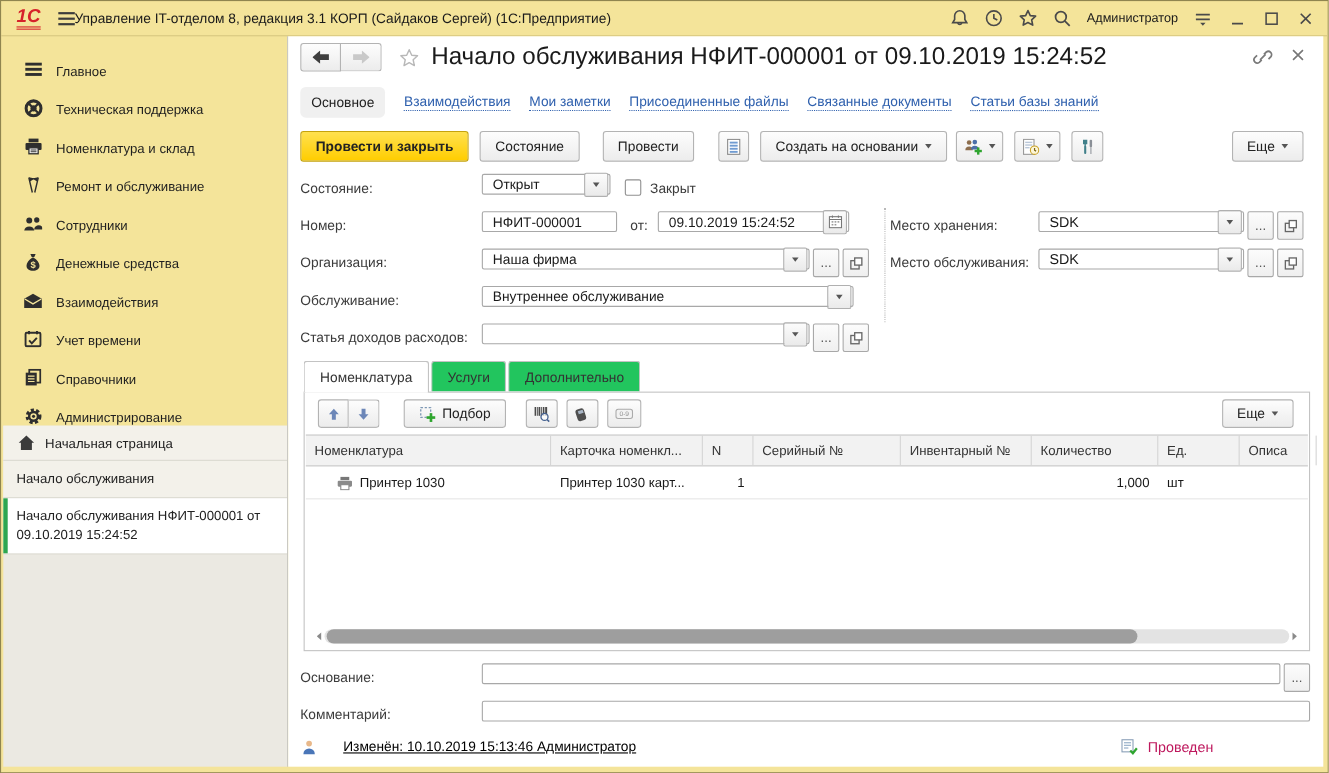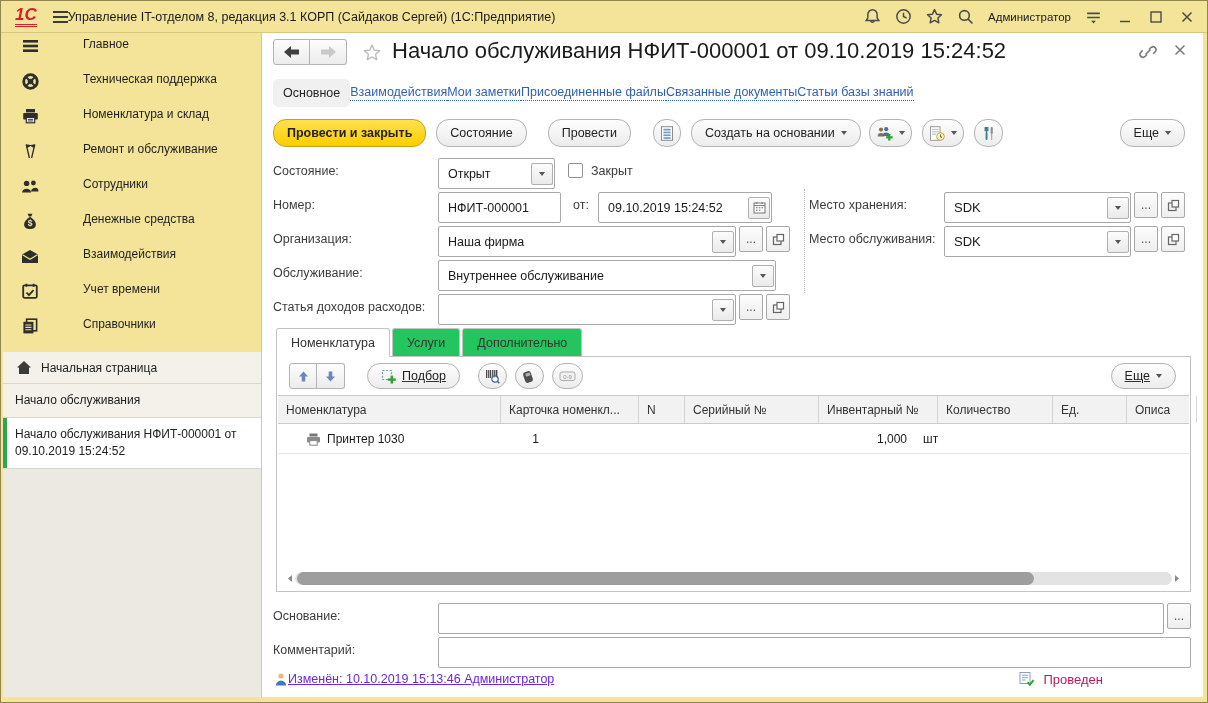--- a/index.html
+++ b/index.html
@@ -10,83 +10,83 @@
 .logo1c { color:#d6222a; font-weight:bold; font-style:italic; font-size:17px; margin-left:14px; border-bottom:3px double #d6222a; line-height:17px; padding-bottom:1px;}
 .tb-burger { margin-left:16px; display:flex; flex-direction:column; gap:3px; }
 .tb-burger i { display:block; width:15px; height:2px; background:#3c3c3c; }
 .tb-title { font-size:12.5px; color:#1a1a1a; }
 .tb-right { margin-left:auto; display:flex; align-items:center; gap:8px; padding-right:9px; }
 .tb-ic { width:23px; height:23px; display:flex; align-items:center; justify-content:center; }
 .tb-user { font-size:11.5px; color:#1a1a1a; margin:0 3px; }
 .frame { position:absolute; left:2px; right:4px; top:32px; bottom:5px; display:flex; }
 .sidebar { width:258px; display:flex; flex-direction:column; }
 .sidenav { padding-top:4px; }
-.nav-item { display:flex; align-items:flex-start; height:35px; cursor:pointer;gap:32px; }
+.nav-item { display:flex; align-items:flex-end; height:35px; cursor:pointer; }
 .nav-ico { width:22px; height:18px; margin-left:16px; display:flex; align-items:center; justify-content:center; }
 .nav-lbl { margin-left:10px; font-size:12px; color:#1f1f1f; }
 .winpanel { flex:1; background:#ebe9e2; display:flex; flex-direction:column; }
 .wp-row { background:#f3f1ea; border-bottom:1px solid #d9d7cf; display:flex; align-items:center; min-height:32px; }
 .wp-home-lbl { margin-left:8px; font-size:12px; color:#222; }
 .wp-tab { padding:8px 10px 8px 12px; font-size:12px; color:#222; line-height:17px; }
 .wp-tab.active { background:#ffffff; border-left:4px solid #2da650; padding-left:8px; }
 .divider { width:1px; background:#c6c6c6; }
 .main { flex:1; background:#ffffff; position:relative; }
 
 .navbtns { position:absolute; left:11px; top:6px; display:flex; }
 .navbtn { width:37px; height:26px; background:linear-gradient(#fdfdfd,#ececec); border:1px solid #b3b3b3; display:flex; align-items:center; justify-content:center; }
 .navbtn.back { border-radius:3px 0 0 3px; }
 .navbtn.fwd { border-radius:0 3px 3px 0; border-left:none; }
 .doc-star { position:absolute; left:100px; top:10px; }
 .doc-title { position:absolute; left:130px; top:5px; font-size:22px; font-weight:normal; color:#1a1a1a; white-space:nowrap; }
 .doc-link-ic { position:absolute; right:46px; top:10px; }
 .doc-close { position:absolute; right:16px; top:10px; }
 
-.doctabs { position:absolute; left:11px; top:45px; height:30px; display:flex; align-items:center; font-size:12.5px; }
+.doctabs { position:absolute; left:11px; top:45px; height:30px; display:flex; align-items:center; gap:17px; font-size:12.5px; }
 .navtab-active { background:#f0f0f0; border-radius:5px; padding:7px 10px; color:#222; }
 .navtab-link { color:#3061ae; border-bottom:1px dotted #3061ae; padding-bottom:1px; cursor:pointer; }
 
 .cmdbar { position:absolute; left:11px; top:86px; right:18px; height:28px; display:flex; align-items:center; }
-.btn { display:inline-flex; align-items:center; justify-content:center; height:28px; padding:0 13px; background:linear-gradient(#fdfdfd,#ececec); border:1px solid #b3b3b3; border-radius:13px; font-size:12.5px; color:#222; white-space:nowrap; }
+.btn { display:inline-flex; align-items:center; justify-content:center; height:28px; padding:0 13px; background:linear-gradient(#fdfdfd,#ececec); border:1px solid #b3b3b3; border-radius:3px; font-size:12.5px; color:#222; white-space:nowrap; }
 .btn-yellow { background:linear-gradient(#ffe14f,#ffcd00); border-color:#c5a30d; font-weight:bold; }
 .btn-ic { padding:0 6px; min-width:28px; }
 .caret { width:0; height:0; border-left:3.5px solid transparent; border-right:3.5px solid transparent; border-top:4px solid #555; margin-left:6px; }
 .sp { width:10px; } .sp20{ width:21px; } .sp22{ width:22px; } .sp8{ width:8px; }
 .pushr { margin-left:auto; }
 
 .lbl { position:absolute; font-size:12.5px; color:#3c3c3c; line-height:26px; white-space:nowrap; }
-.fld { position:absolute; height:31px; border:1px solid #a8a8a8; border-radius:2px; background:#fff; display:flex; align-items:center; }
+.fld { position:absolute; height:19px; border:1px solid #a8a8a8; border-radius:2px; background:#fff; display:flex; align-items:center; }
 .fld .txt { flex:1; padding:0 9px; font-size:12.5px; color:#1a1a1a; white-space:nowrap; overflow:hidden; }
 .dd { width:22px; height:22px; margin:1px; border:1px solid #b0b0b0; border-radius:2px; background:linear-gradient(#fcfcfc,#eaeaea); display:flex; align-items:center; justify-content:center; flex:none; }
 .dd .caret{ margin:0; }
 .sq { position:absolute; width:24px; height:26px; border:1px solid #a8a8a8; border-radius:2px; background:linear-gradient(#fcfcfc,#efefef); display:flex; align-items:center; justify-content:center; font-size:12px; color:#555; }
 .chk { position:absolute; width:15px; height:15px; border:1px solid #909090; border-radius:2px; background:#fff; }
 .vsep { position:absolute; border-left:1px dotted #b9b9b9; }
 
 .sheettabs { position:absolute; left:14px; top:295px; display:flex; font-size:12.5px; }
 .stab { height:28px; padding:0 14px; display:flex; align-items:center; border:1px solid #c3c3c3; border-bottom:none; border-radius:3px 3px 0 0; background:#22c55e; margin-right:2px; color:#333; position:relative; }
 .stab.active { background:#fff; z-index:2; height:29px; }
 .groupbox { position:absolute; left:14px; right:12px; top:323px; height:236px; border:1px solid #c3c3c3; background:#fff; }
-.gridbar { position:absolute; left:12px; top:6px; right:14px; height:26px; display:flex; align-items:center;text-decoration:underline; }
+.gridbar { position:absolute; left:12px; top:6px; right:14px; height:26px; display:flex; align-items:center; }
 .btn26 { height:26px; }
 .joined { display:flex; }
 .joined .btn { border-radius:0; }
 .joined .btn:first-child { border-radius:3px 0 0 3px; }
 .joined .btn:last-child { border-radius:0 3px 3px 0; border-left:none; }
 .thead { position:absolute; left:1px; right:1px; top:38px; height:29px; display:flex; background:#f2f2f2; border-top:1px solid #c9c9c9; border-bottom:1px solid #c9c9c9; }
 .th { height:100%; display:flex; align-items:center; padding:0 8px; border-right:1px solid #d5d5d5; font-size:12px; color:#333; white-space:nowrap; overflow:hidden; flex:none; }
 .trow { position:absolute; left:1px; right:1px; top:68px; height:29px; display:flex; border-bottom:1px solid #e6e6e6; }
 .td { height:100%; display:flex; align-items:center; padding:0 8px; font-size:12px; color:#1a1a1a; white-space:nowrap; overflow:hidden; flex:none; }
 .td.r { justify-content:flex-end; }
 .hscroll { position:absolute; left:8px; right:8px; bottom:5px; height:15px; display:flex; align-items:center; }
 .hs-arrow { width:10px; height:10px; display:flex; align-items:center; justify-content:center; }
 .hs-track { flex:1; height:13px; background:#e3e3e3; border-radius:7px; position:relative; }
 .hs-thumb { position:absolute; left:2px; top:0; height:13px; width:84%; background:#9e9e9e; border-radius:7px; }
 
 .footer { position:absolute; left:12px; right:100px; top:636px; height:20px; display:flex; align-items:center; }
-.flink { color:#6d28d9; text-decoration:underline; font-size:12.5px; margin-left:0; }
+.flink { color:#000000; text-decoration:underline; font-size:12.5px; margin-left:24px; }
 .status { position:absolute; right:100px; top:638px; display:flex; align-items:center; gap:8px; }
 .status-lbl { color:#be185d; font-size:13px; }
 svg { display:block; }
 </style>
 </head>
 <body>
 
 <div class="window">
   <div class="titlebar">
     <span class="logo1c">1С</span>
@@ -245,20 +245,30 @@
           </div>
           <div class="nav-item">
             <span class="nav-ico">
               <svg width="16" height="16" viewBox="0 0 16 16">
                 <rect x="4.6" y="1.2" width="10" height="11.6" fill="none" stroke="#2e2e2e" stroke-width="1.6"></rect>
                 <rect x="1.4" y="3.8" width="10" height="11.6" fill="#2e2e2e"></rect>
                 <path d="M3.4 7h6M3.4 9.4h6M3.4 11.8h6" stroke="#f4e49a" stroke-width="1.1"></path>
               </svg>
             </span>
             <span class="nav-lbl">Справочники</span>
+          </div>
+          <div class="nav-item">
+            <span class="nav-ico">
+              <svg width="17" height="17" viewBox="0 0 17 17">
+                <circle cx="8.5" cy="8.5" r="5.4" fill="none" stroke="#2e2e2e" stroke-width="3.6" stroke-dasharray="2.6 1.9"></circle>
+                <circle cx="8.5" cy="8.5" r="4" fill="none" stroke="#2e2e2e" stroke-width="2.2"></circle>
+                <circle cx="8.5" cy="8.5" r="1.4" fill="#2e2e2e"></circle>
+              </svg>
+            </span>
+            <span class="nav-lbl">Администрирование</span>
           </div>
         </div>
       <div class="winpanel">
         <div class="wp-row">
           <span class="nav-ico" style="margin-left:12px;width:18px">
             <svg width="16" height="15" viewBox="0 0 16 15">
                 <path d="M8 1l7 6.6h-2v6.4H3V7.6H1z" fill="#3b3b3b"></path>
               </svg>
           </span>
           <span class="wp-home-lbl">Начальная страница</span>
@@ -565,20 +575,23 @@
         <div class="trow">
             <span class="td " style="width:223px">
               <span style="width:20px;flex:none"></span>
               <svg width="15" height="13" viewBox="0 0 15 13" style="margin-right:6px;flex:none">
                 <rect x="3.5" y="0.5" width="8" height="3" fill="#777"></rect>
                 <rect x="1" y="4" width="13" height="5.4" rx="1" fill="#8a8a8a"></rect>
                 <rect x="3.8" y="7.6" width="7.4" height="4.6" fill="#fff" stroke="#888"></rect>
               </svg>
               <span>Принтер 1030</span>
             </span>
+            <span class="td " style="width:138px">
+              <span>Принтер 1030 карт...</span>
+            </span>
             <span class="td r" style="width:46px">
               <span>1</span>
             </span>
             <span class="td " style="width:134px">
               <span></span>
             </span>
             <span class="td " style="width:119px">
               <span></span>
             </span>
             <span class="td r" style="width:115px">

